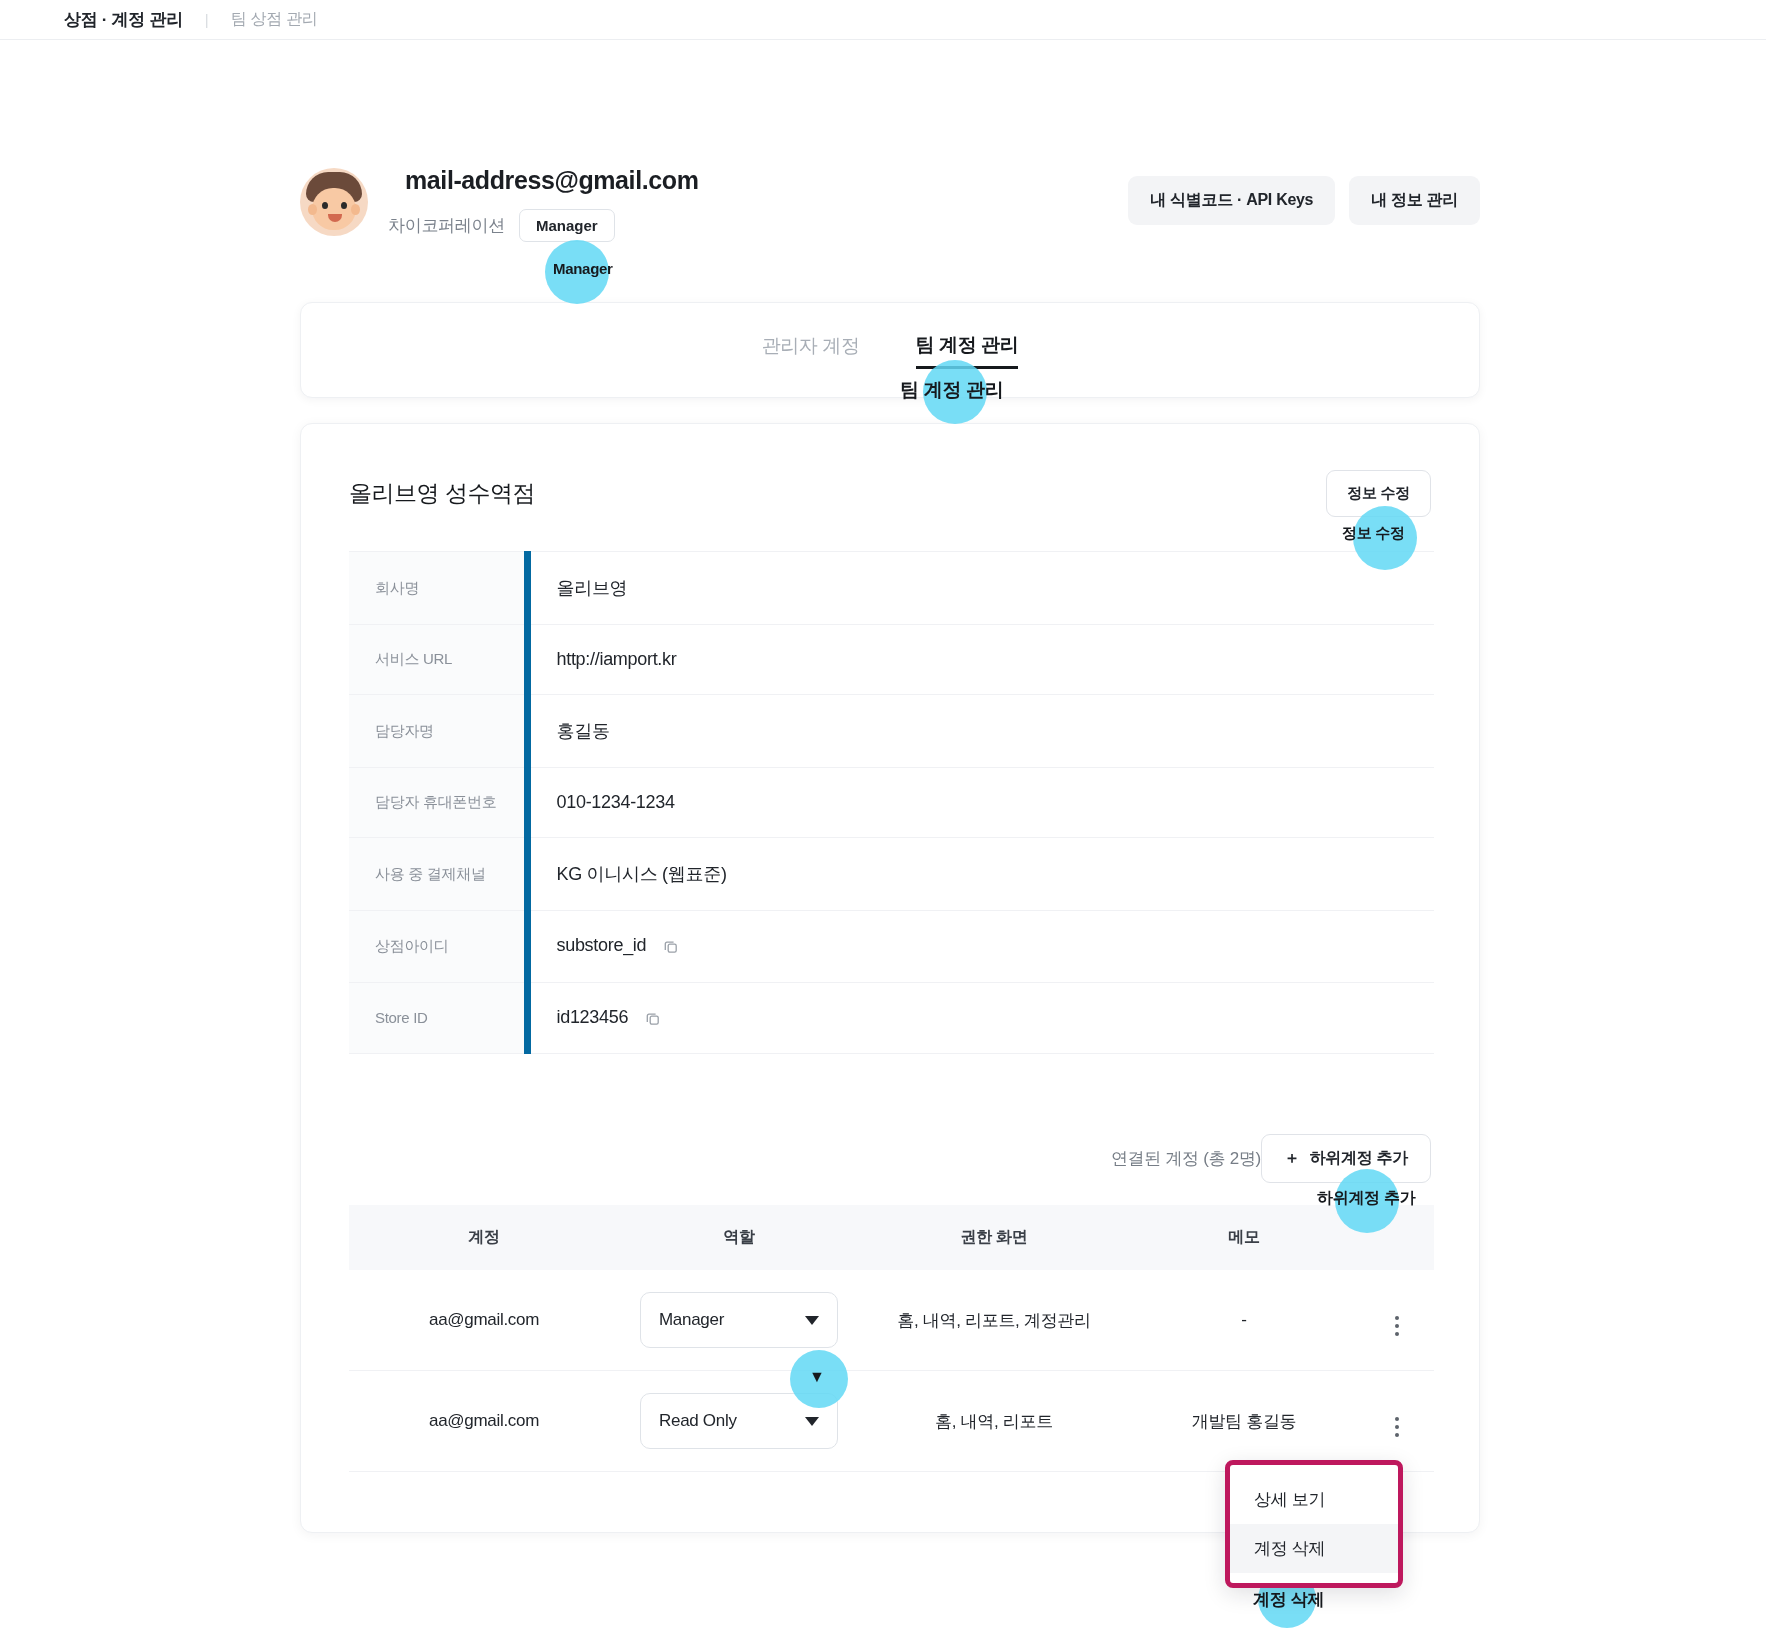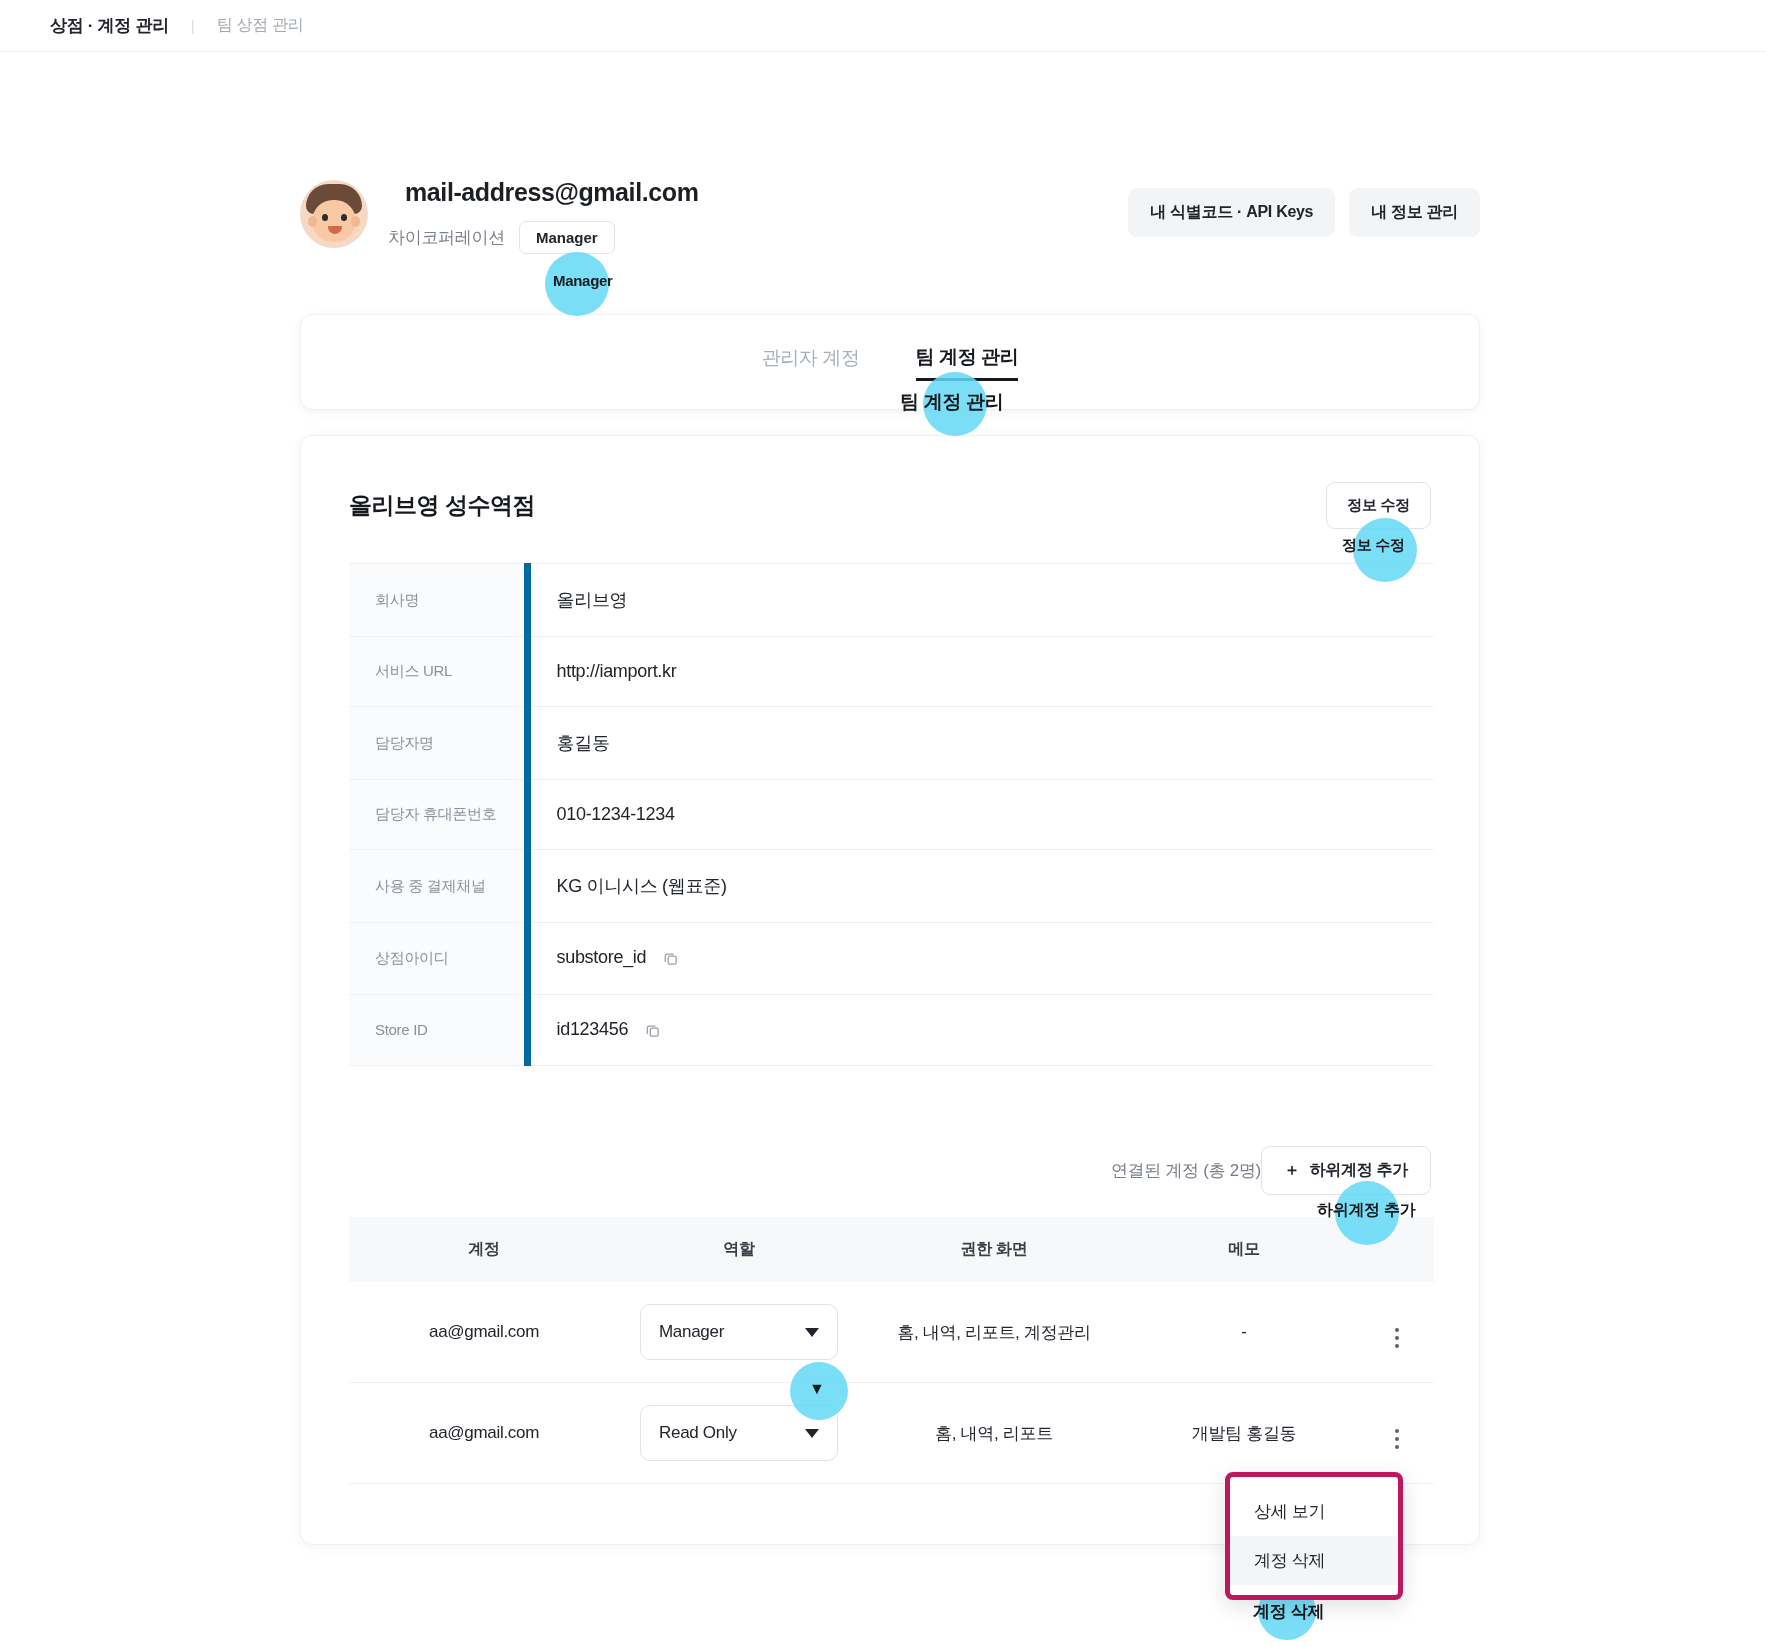--- a/index.html
+++ b/index.html
@@ -7,24 +7,24 @@
     margin: 0; padding: 0;
     width: 1766px; height: 1647px;
     background: #ffffff;
     font-family: "Liberation Sans", "DejaVu Sans", sans-serif;
     color: #21252b;
     overflow: hidden;
   }
 
   
   .topbar {
-    height: 52px;
+    height: 40px;
     display: flex;
     align-items: center;
-    padding-left: 50px;
+    padding-left: 64px;
     border-bottom: 1px solid #eceef1;
     background: #fff;
   }
   .crumb-main {
     font-size: 17px;
     font-weight: bold;
     color: #21252b;
     letter-spacing: -0.3px;
   }
   .crumb-sep {
@@ -179,21 +179,21 @@
     box-shadow: 0 2px 12px rgba(20,25,40,0.05);
     padding: 46px 48px 60px;
   }
   .store-head {
     display: flex;
     align-items: center;
     justify-content: space-between;
   }
   .store-title {
     font-size: 23px;
-    font-weight: bold;
+    font-weight: normal;
     letter-spacing: -0.5px;
     color: #16191d;
   }
   .outline-btn {
     border: 1px solid #e0e3e8;
     background: #fff;
     border-radius: 9px;
     padding: 13px 20px;
     font-size: 15px;
     font-weight: bold;

